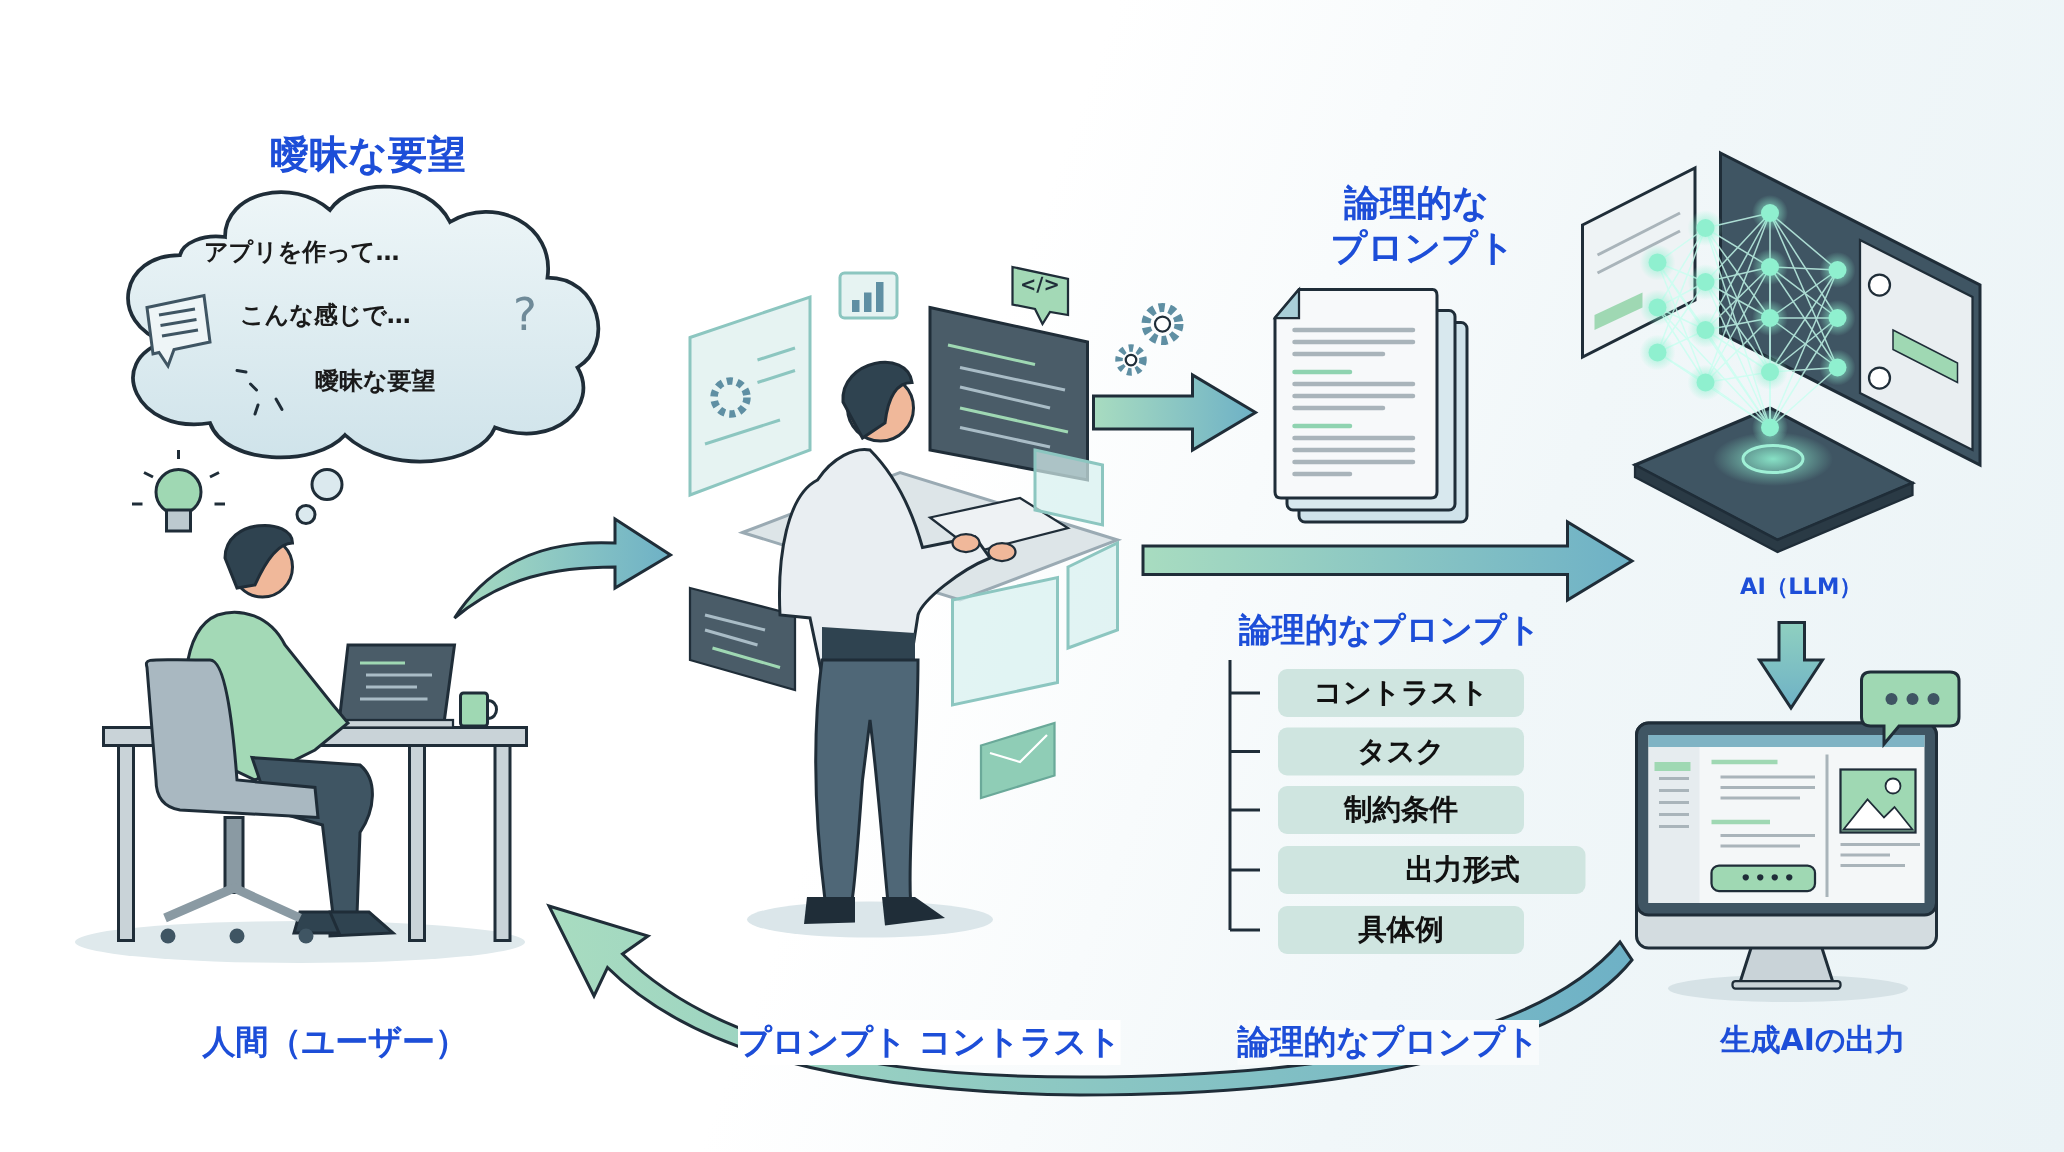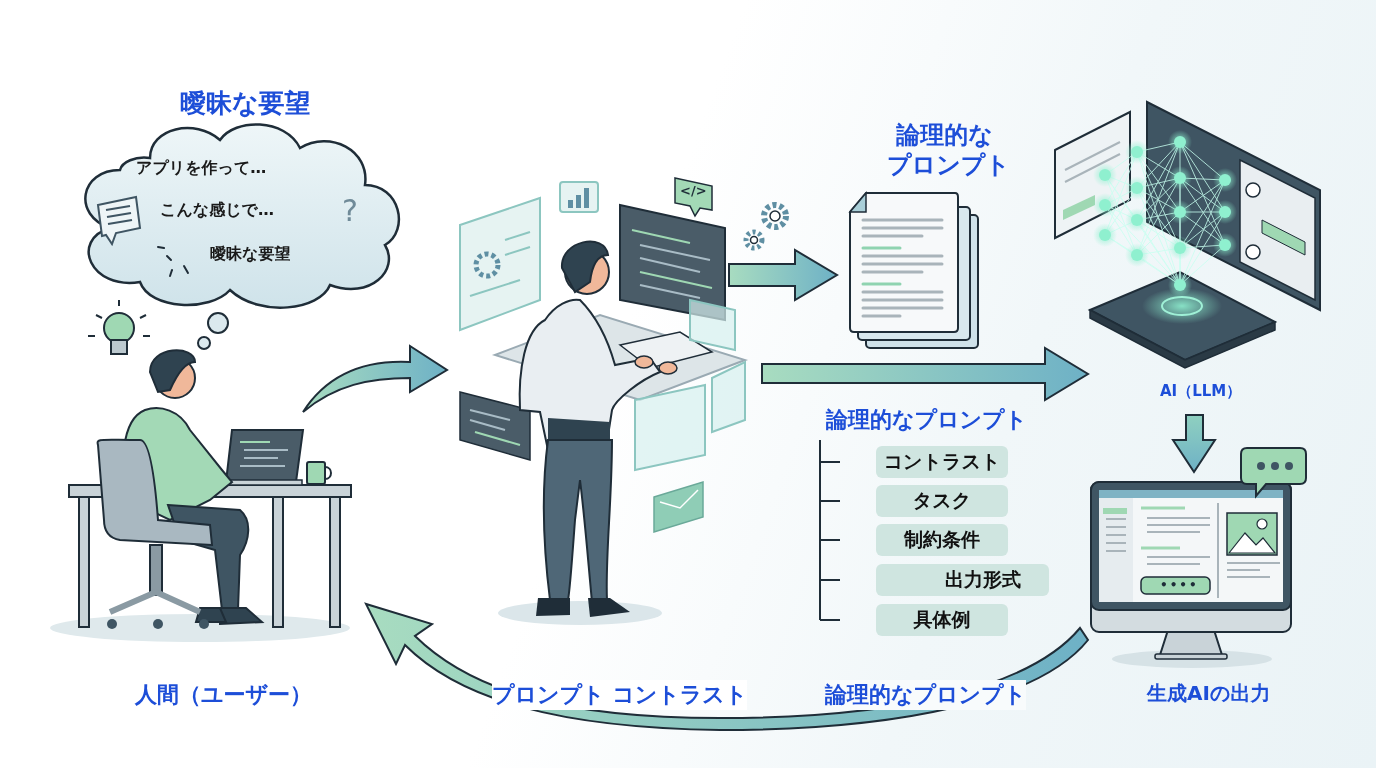--- a/index.html
+++ b/index.html
@@ -10,21 +10,21 @@
     color:#111;
   }
   .abs { position:absolute; }
   .label {
     position:absolute; font-weight:bold; color:#1d4ed8; white-space:nowrap;
     font-family: "DejaVu Sans", sans-serif;
     margin-left: 32px;
   }
   svg { position:absolute; left:0; top:0; }
   .branch-item {
-    position:absolute; left:876px; width:132px; height:32px;
+    position:absolute; left:852px; width:164px; height:32px;
     background:#cfe5e0; border-radius:6px;
     display:flex; align-items:center; justify-content:center;
     font-weight:bold; font-size:19px; color:#111;
   }
   .bubble-line {
     position:absolute; font-weight:bold; font-size:16px; color:#1a1a1a; white-space:nowrap;
   }
 </style>
 </head>
 <body>

